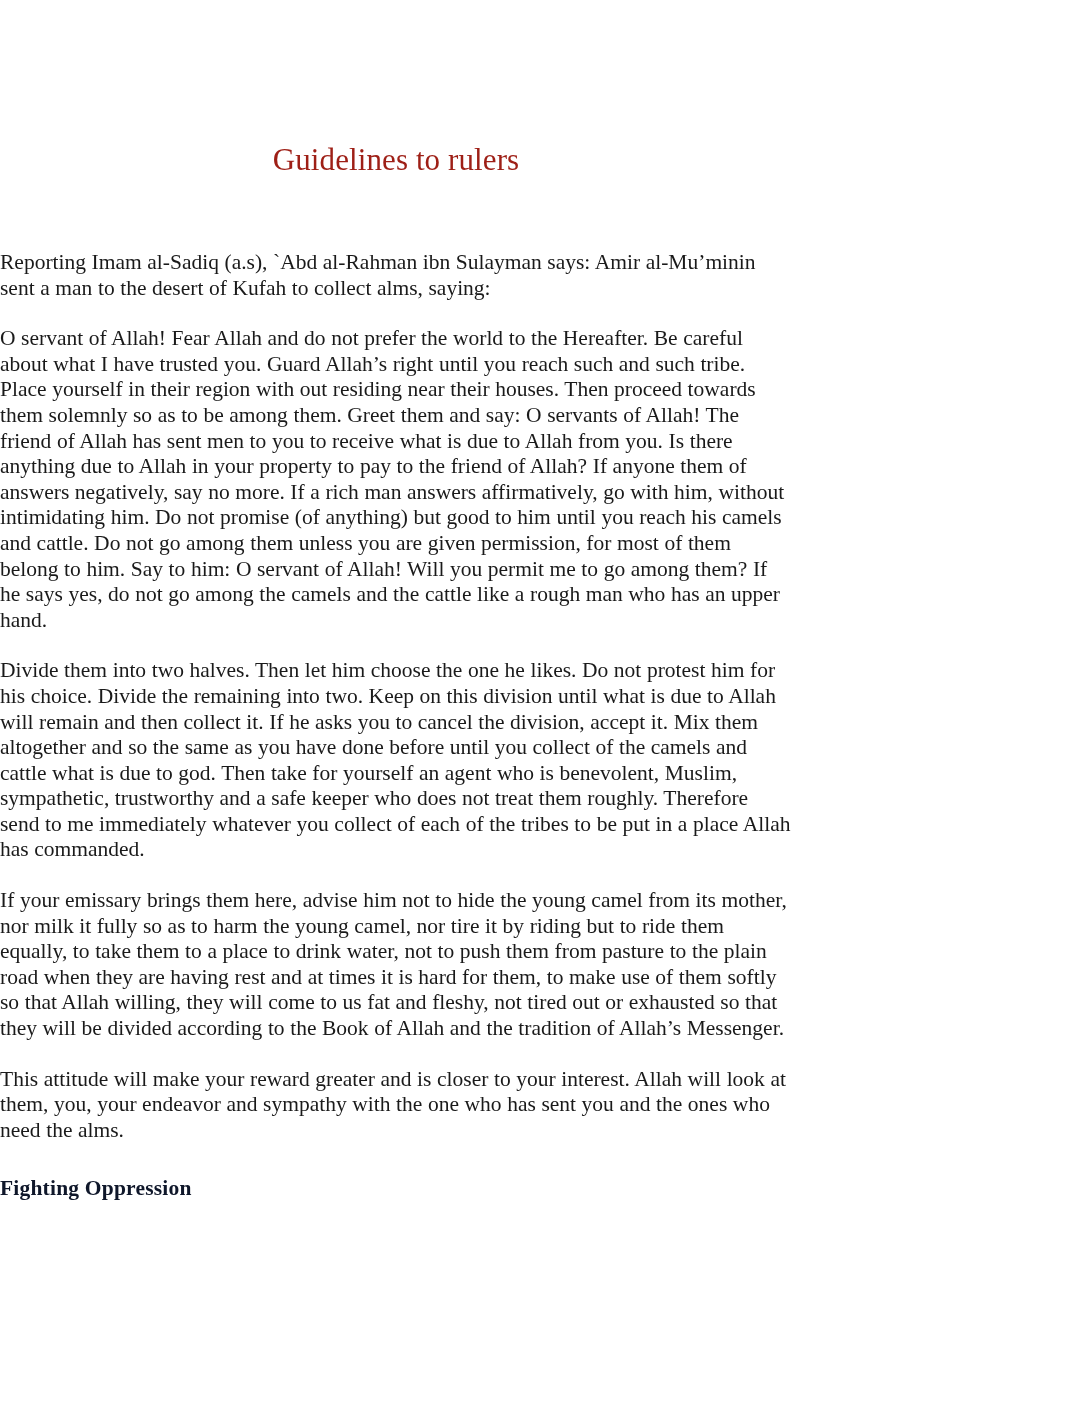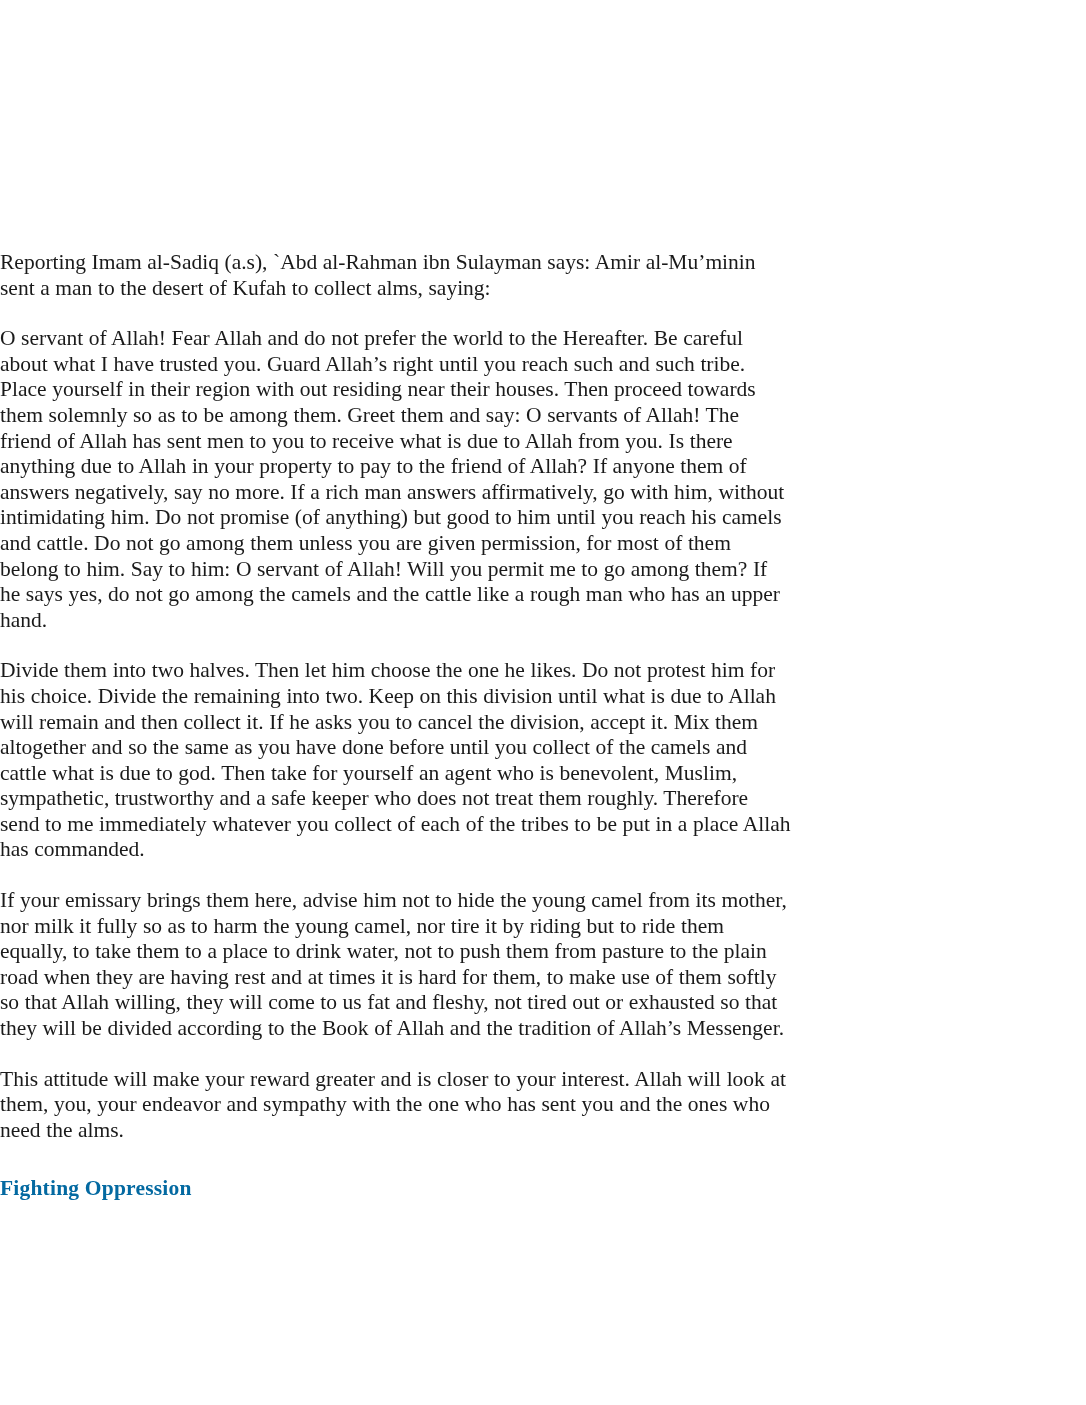--- a/index.html
+++ b/index.html
@@ -50,29 +50,30 @@
   p.para:last-child {
     margin-bottom: 0;
   }
   h2.subheading {
     margin: 33px 0 0 0;
     padding: 0;
     font-family: "Liberation Serif", "DejaVu Serif", serif;
     font-size: 21.5px;
     font-weight: bold;
     line-height: 25.6px;
-    color: #0369a1;
+    color: #0f172a;
     letter-spacing: 0.2px;
   }
 </style>
 </head>
 <body>
 
 <div class="page">
 
+  <h1 class="doc-title">Guidelines to rulers</h1>
 
   <div class="body-block">
 
     <p class="para">Reporting Imam al-Sadiq (a.s), `Abd al-Rahman ibn Sulayman says: Amir al-Mu’minin sent a man to the desert of Kufah to collect alms, saying:</p>
 
     <p class="para">O servant of Allah! Fear Allah and do not prefer the world to the Hereafter. Be careful about what I have trusted you. Guard Allah’s right until you reach such and such tribe. Place yourself in their region with out residing near their houses. Then proceed towards them solemnly so as to be among them. Greet them and say: O servants of Allah! The friend of Allah has sent men to you to receive what is due to Allah from you. Is there anything due to Allah in your property to pay to the friend of Allah? If anyone them of answers negatively, say no more. If a rich man answers affirmatively, go with him, without intimidating him. Do not promise (of anything) but good to him until you reach his camels and cattle. Do not go among them unless you are given permission, for most of them belong to him. Say to him: O servant of Allah! Will you permit me to go among them? If he says yes, do not go among the camels and the cattle like a rough man who has an upper hand.</p>
 
     <p class="para">Divide them into two halves. Then let him choose the one he likes. Do not protest him for his choice. Divide the remaining into two. Keep on this division until what is due to Allah will remain and then collect it. If he asks you to cancel the division, accept it. Mix them altogether and so the same as you have done before until you collect of the camels and cattle what is due to god. Then take for yourself an agent who is benevolent, Muslim, sympathetic, trustworthy and a safe keeper who does not treat them roughly. Therefore send to me immediately whatever you collect of each of the tribes to be put in a place Allah has commanded.</p>
 
     <p class="para">If your emissary brings them here, advise him not to hide the young camel from its mother, nor milk it fully so as to harm the young camel, nor tire it by riding but to ride them equally, to take them to a place to drink water, not to push them from pasture to the plain road when they are having rest and at times it is hard for them, to make use of them softly so that Allah willing, they will come to us fat and fleshy, not tired out or exhausted so that they will be divided according to the Book of Allah and the tradition of Allah’s Messenger.</p>

